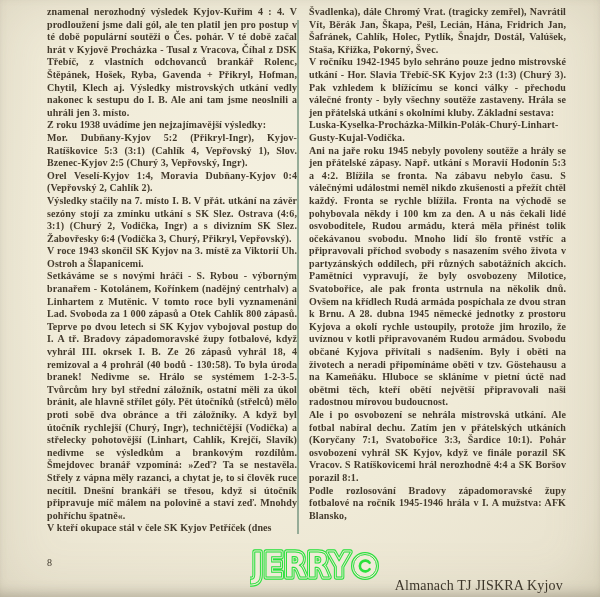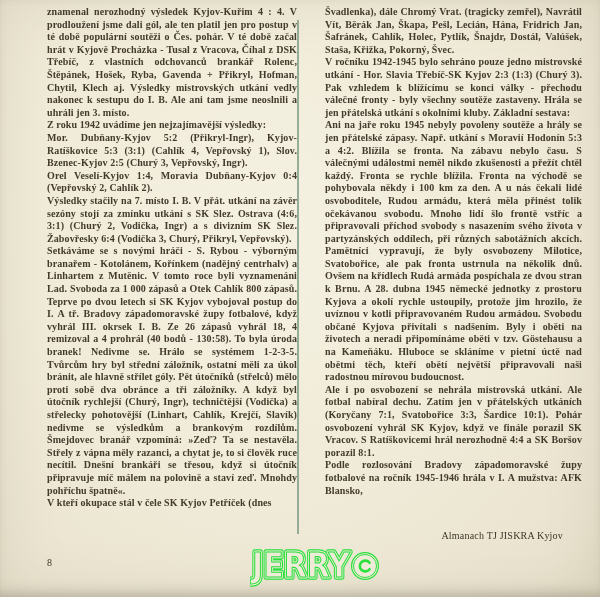--- a/index.html
+++ b/index.html
@@ -18,60 +18,62 @@
   }
   .col{
     position:absolute;top:6px;
     font-size:10px;line-height:12.6px;
     text-align:justify;
     letter-spacing:0.1px;
     font-weight:bold;
   }
   .col p{margin:0;padding:0;text-rendering:optimizeLegibility;}
   .col-left{left:47px;width:250px;}
-  .col-right{left:309px;width:257px;margin-left:16px;}
+  .col-right{left:309px;width:257px;}
   .divider{
     position:absolute;left:297px;top:20px;
     width:2px;height:514px;
     background:#86a18c;
     opacity:.85;
   }
   .page-number{
     position:absolute;left:47px;top:557px;
     font-size:10px;color:#3d362a;
   }
   .imprint{
-    position:absolute;right:37px;top:530px;
-    font-size:10px;letter-spacing:.2px;color:#3d362a;
+    position:absolute;right:37px;top:578px;
+    font-size:14px;letter-spacing:.2px;color:#3d362a;
   }
   .logo{
     position:absolute;left:250px;top:542px;
     width:130px;height:46px;
   }
 </style>
 </head>
 <body>
 
 <div class="page">
 
   <div class="col col-left">
     <p>znamenal nerozhodný výsledek Kyjov-Kuřim 4 : 4. V prodloužení jsme dali gól, ale ten platil jen pro postup v té době populární soutěži o Čes. pohár. V té době začal hrát v Kyjově Procházka - Tusal z Vracova, Číhal z DSK Třebíč, z vlastních odchovanců brankář Rolenc, Štěpánek, Hošek, Ryba, Gavenda + Přikryl, Hofman, Chytil, Klech aj. Výsledky mistrovských utkání vedly nakonec k sestupu do I. B. Ale ani tam jsme neoslnili a uhráli jen 3. místo.</p>
-    <p>Z roku 1942 uvádíme jen nejzajímavější výsledky:</p>
+    <p>Z roku 1938 uvádíme jen nejzajímavější výsledky:</p>
     <p>Mor. Dubňany-Kyjov 5:2 (Přikryl-Ingr), Kyjov-Ratíškovice 5:3 (3:1) (Cahlík 4, Vepřovský 1), Slov. Bzenec-Kyjov 2:5 (Churý 3, Vepřovský, Ingr).</p>
     <p>Orel Veselí-Kyjov 1:4, Moravia Dubňany-Kyjov 0:4 (Vepřovský 2, Cahlík 2).</p>
     <p>Výsledky stačily na 7. místo I. B. V přát. utkání na závěr sezóny stojí za zmínku utkání s SK Slez. Ostrava (4:6, 3:1) (Churý 2, Vodička, Ingr) a s divizním SK Slez. Žabovřesky 6:4 (Vodička 3, Churý, Přikryl, Vepřovský).</p>
+    <p>V roce 1943 skončil SK Kyjov na 3. místě za Viktorií Uh. Ostroh a Šlapanicemi.</p>
     <p>Setkáváme se s novými hráči - S. Rybou - výborným branařem - Kotolánem, Kořínkem (nadějný centrhalv) a Linhartem z Mutěnic. V tomto roce byli vyznamenáni Lad. Svoboda za 1 000 zápasů a Otek Cahlík 800 zápasů. Teprve po dvou letech si SK Kyjov vybojoval postup do I. A tř. Bradovy západomoravské župy fotbalové, když vyhrál III. okrsek I. B. Ze 26 zápasů vyhrál 18, 4 remizoval a 4 prohrál (40 bodů - 130:58). To byla úroda branek! Nedivme se. Hrálo se systémem 1-2-3-5. Tvůrcům hry byl střední záložník, ostatní měli za úkol bránit, ale hlavně střílet góly. Pět útočníků (střelců) mělo proti sobě dva obránce a tři záložníky. A když byl útočník rychlejší (Churý, Ingr), techničtější (Vodička) a střelecky pohotovější (Linhart, Cahlík, Krejčí, Slavík) nedivme se výsledkům a brankovým rozdílům. Šmejdovec branář vzpomíná: »Zeď? Ta se nestavěla. Střely z vápna měly razanci, a chytat je, to si člověk ruce necítil. Dnešní brankáři se třesou, když si útočník připravuje míč málem na polovině a staví zeď. Mnohdy pohříchu špatně«.</p>
     <p>V kteří okupace stál v čele SK Kyjov Petříček (dnes</p>
   </div>
 
   <div class="divider"></div>
 
   <div class="col col-right">
     <p>Švadlenka), dále Chromý Vrat. (tragicky zemřel), Navrátil Vít, Běrák Jan, Škapa, Pešl, Lecián, Hána, Fridrich Jan, Šafránek, Cahlík, Holec, Pytlík, Šnajdr, Dostál, Valúšek, Staša, Křižka, Pokorný, Švec.</p>
     <p>V ročníku 1942-1945 bylo sehráno pouze jedno mistrovské utkání - Hor. Slavia Třebíč-SK Kyjov 2:3 (1:3) (Churý 3). Pak vzhledem k blížícímu se konci války - přechodu válečné fronty - byly všechny soutěže zastaveny. Hrála se jen přátelská utkání s okolními kluby. Základní sestava:</p>
+    <p>Luska-Kyselka-Procházka-Milkin-Polák-Churý-Linhart-Gusty-Kujal-Vodička.</p>
     <p>Ani na jaře roku 1945 nebyly povoleny soutěže a hrály se jen přátelské zápasy. Např. utkání s Moravií Hodonín 5:3 a 4:2. Blížila se fronta. Na zábavu nebylo času. S válečnými událostmi neměl nikdo zkušenosti a přežít chtěl každý. Fronta se rychle blížila. Fronta na východě se pohybovala někdy i 100 km za den. A u nás čekali lidé osvoboditele, Rudou armádu, která měla přinést tolik očekávanou svobodu. Mnoho lidí šlo frontě vstříc a připravovali příchod svobody s nasazením svého života v partyzánských oddílech, při různých sabotážních akcích. Pamětníci vypravují, že byly osvobozeny Milotice, Svatobořice, ale pak fronta ustrnula na několik dnů. Ovšem na křídlech Rudá armáda pospíchala ze dvou stran k Brnu. A 28. dubna 1945 německé jednotky z prostoru Kyjova a okolí rychle ustoupily, protože jim hrozilo, že uvíznou v kotli připravovaném Rudou armádou. Svobodu občané Kyjova přivítali s nadšením. Byly i oběti na životech a neradi připomínáme oběti v tzv. Göstehausu a na Kameňáku. Hluboce se skláníme v pietní úctě nad obětmi těch, kteří obětí největší připravovali naši radostnou mírovou budoucnost.</p>
     <p>Ale i po osvobození se nehrála mistrovská utkání. Ale fotbal nabíral dechu. Zatím jen v přátelských utkáních (Koryčany 7:1, Svatobořice 3:3, Šardice 10:1). Pohár osvobození vyhrál SK Kyjov, když ve finále porazil SK Vracov. S Ratíškovicemi hrál nerozhodně 4:4 a SK Boršov porazil 8:1.</p>
     <p>Podle rozlosování Bradovy západomoravské župy fotbalové na ročník 1945-1946 hrála v I. A mužstva: AFK Blansko,</p>
   </div>
 
   <div class="page-number">8</div>
 
   <svg class="logo" viewBox="0 0 130 46" xmlns="http://www.w3.org/2000/svg">
     <g font-family="'DejaVu Sans', sans-serif" font-weight="bold" font-size="34" stroke-linejoin="round" stroke-linecap="round">
       <text x="2" y="35" textLength="98" lengthAdjust="spacingAndGlyphs" fill="none" stroke="#2ae03d" stroke-width="5.4">JERRY</text>

